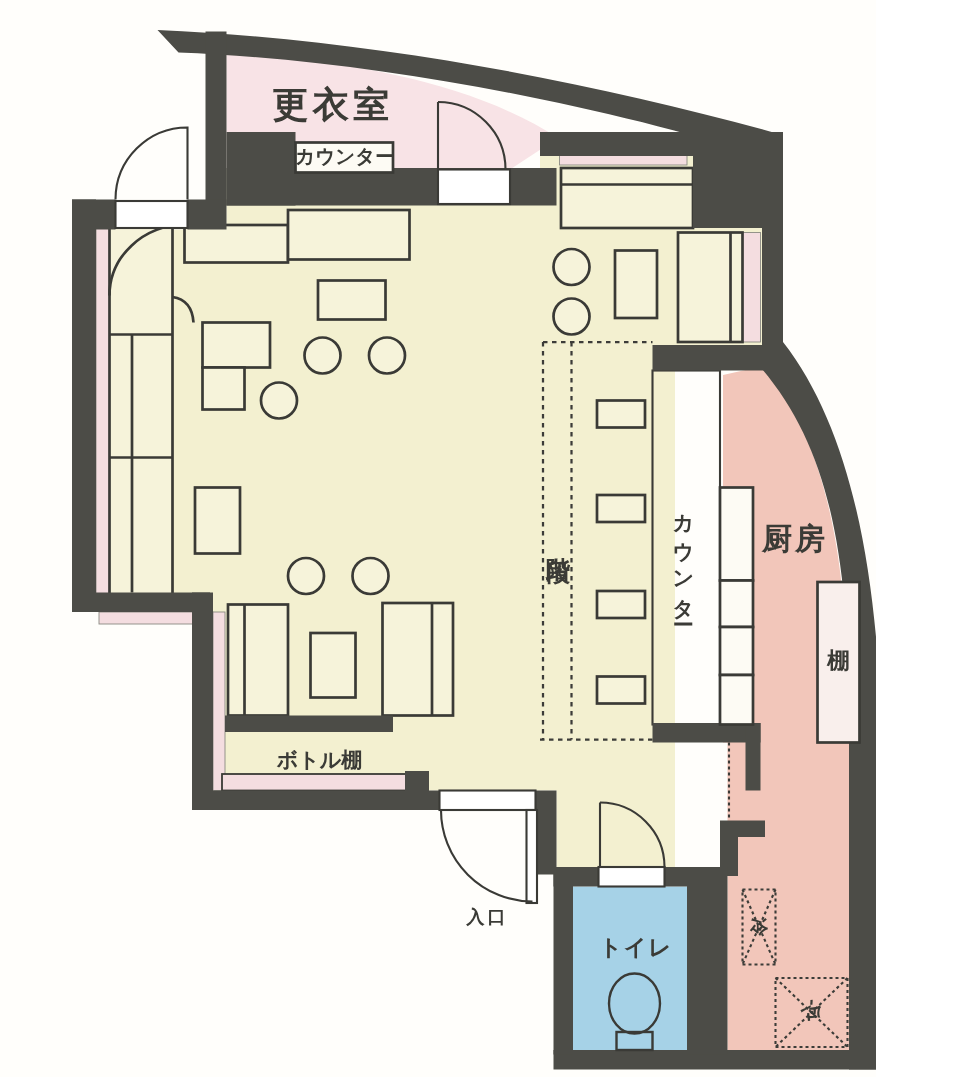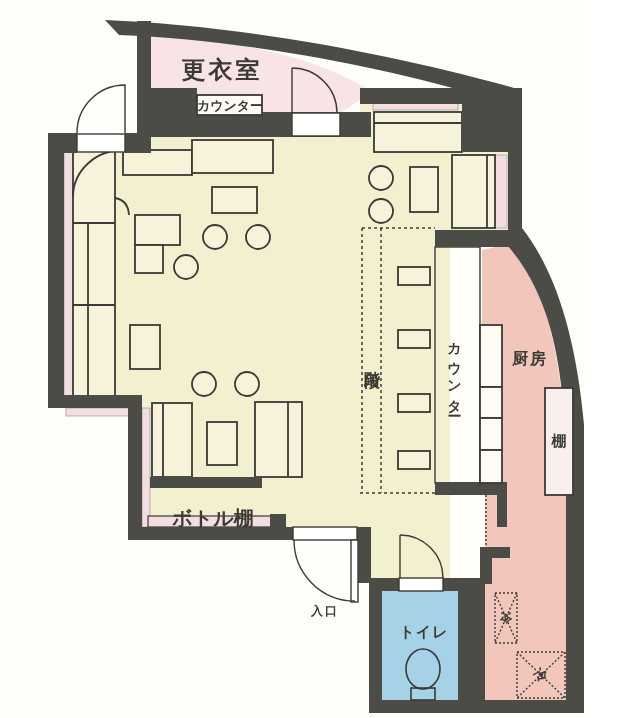--- a/index.html
+++ b/index.html
@@ -150,20 +150,20 @@
   <g fill="none" class="fixt">
     <ellipse cx="423" cy="669" rx="17" ry="20"></ellipse>
     <rect x="411" y="688" width="24" height="12"></rect>
   </g>
 </svg>
 
   <div class="lbl" style="left:222px;top:70px;font-size:24px;letter-spacing:3px">更衣室</div>
   <div class="lbl" style="left:230px;top:105px;font-size:13px">カウンター</div>
   <div class="lbl vert" style="left:372px;top:360px;font-size:16px;letter-spacing:2px">階段</div>
   <div class="lbl vert" style="left:455px;top:372px;font-size:14px;letter-spacing:3px">カウンター</div>
-  <div class="lbl" style="left:530px;top:359px;font-size:16px;letter-spacing:2px">厨房</div>
+  <div class="lbl" style="left:530px;top:359px;font-size:20px;letter-spacing:2px">厨房</div>
   <div class="lbl" style="left:559px;top:441px;font-size:15px">棚</div>
-  <div class="lbl" style="left:213px;top:518px;font-size:20px">ボトル棚</div>
+  <div class="lbl" style="left:213px;top:507px;font-size:14px">ボトル棚</div>
   <div class="lbl" style="left:325px;top:611px;font-size:12px;letter-spacing:2px">入口</div>
   <div class="lbl" style="left:424px;top:632px;font-size:15px;letter-spacing:1px">トイレ</div>
   <div class="lbl rot90" style="left:506px;top:618px;font-size:12px">冷</div>
   <div class="lbl rot45" style="left:541px;top:675px;font-size:13px">冷</div>
 </div>
 
 </body></html>

